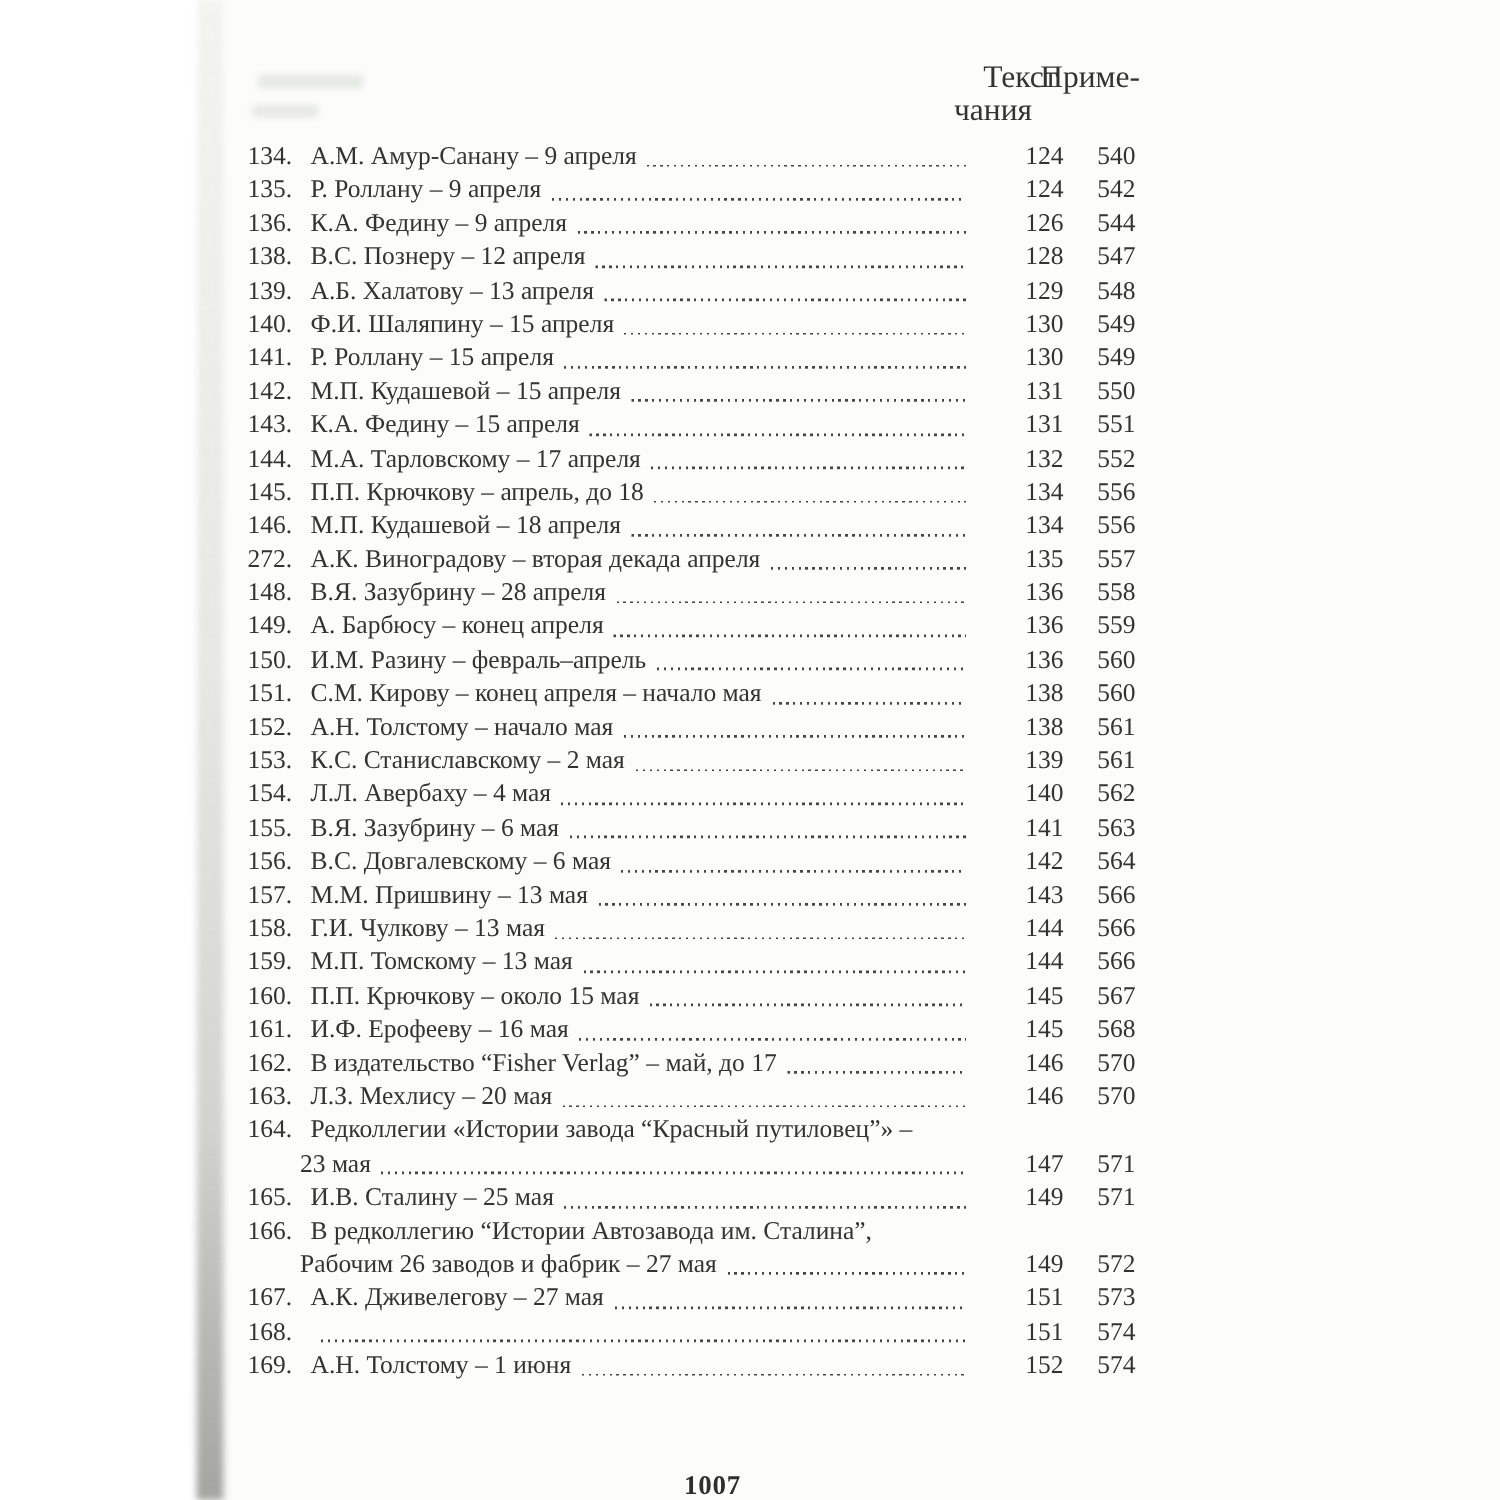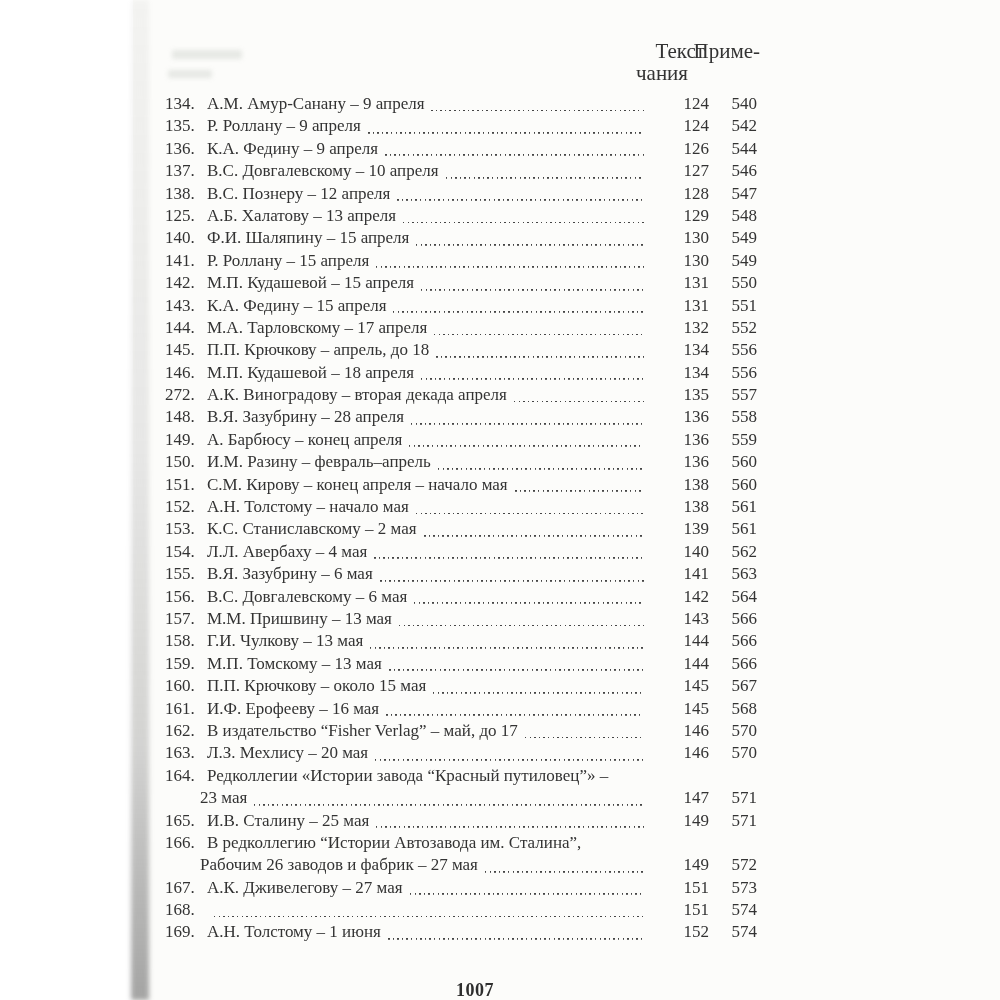--- a/index.html
+++ b/index.html
@@ -82,35 +82,28 @@
     <span class="p2">542</span>
   </div>
     <div class="row">
     <span class="num">136.</span>
     <span class="txt">К.А. Федину – 9 апреля</span>
     <span class="leader"></span>
     <span class="p1">126</span>
     <span class="p2">544</span>
   </div>
     <div class="row">
-    <span class="num">137.</span>
-    <span class="txt">В.С. Довгалевскому – 10 апреля</span>
-    <span class="leader"></span>
-    <span class="p1">127</span>
-    <span class="p2">546</span>
-  </div>
-    <div class="row">
     <span class="num">138.</span>
     <span class="txt">В.С. Познеру – 12 апреля</span>
     <span class="leader"></span>
     <span class="p1">128</span>
     <span class="p2">547</span>
   </div>
     <div class="row">
-    <span class="num">125.</span>
+    <span class="num">139.</span>
     <span class="txt">А.Б. Халатову – 13 апреля</span>
     <span class="leader"></span>
     <span class="p1">129</span>
     <span class="p2">548</span>
   </div>
     <div class="row">
     <span class="num">140.</span>
     <span class="txt">Ф.И. Шаляпину – 15 апреля</span>
     <span class="leader"></span>
     <span class="p1">130</span>

